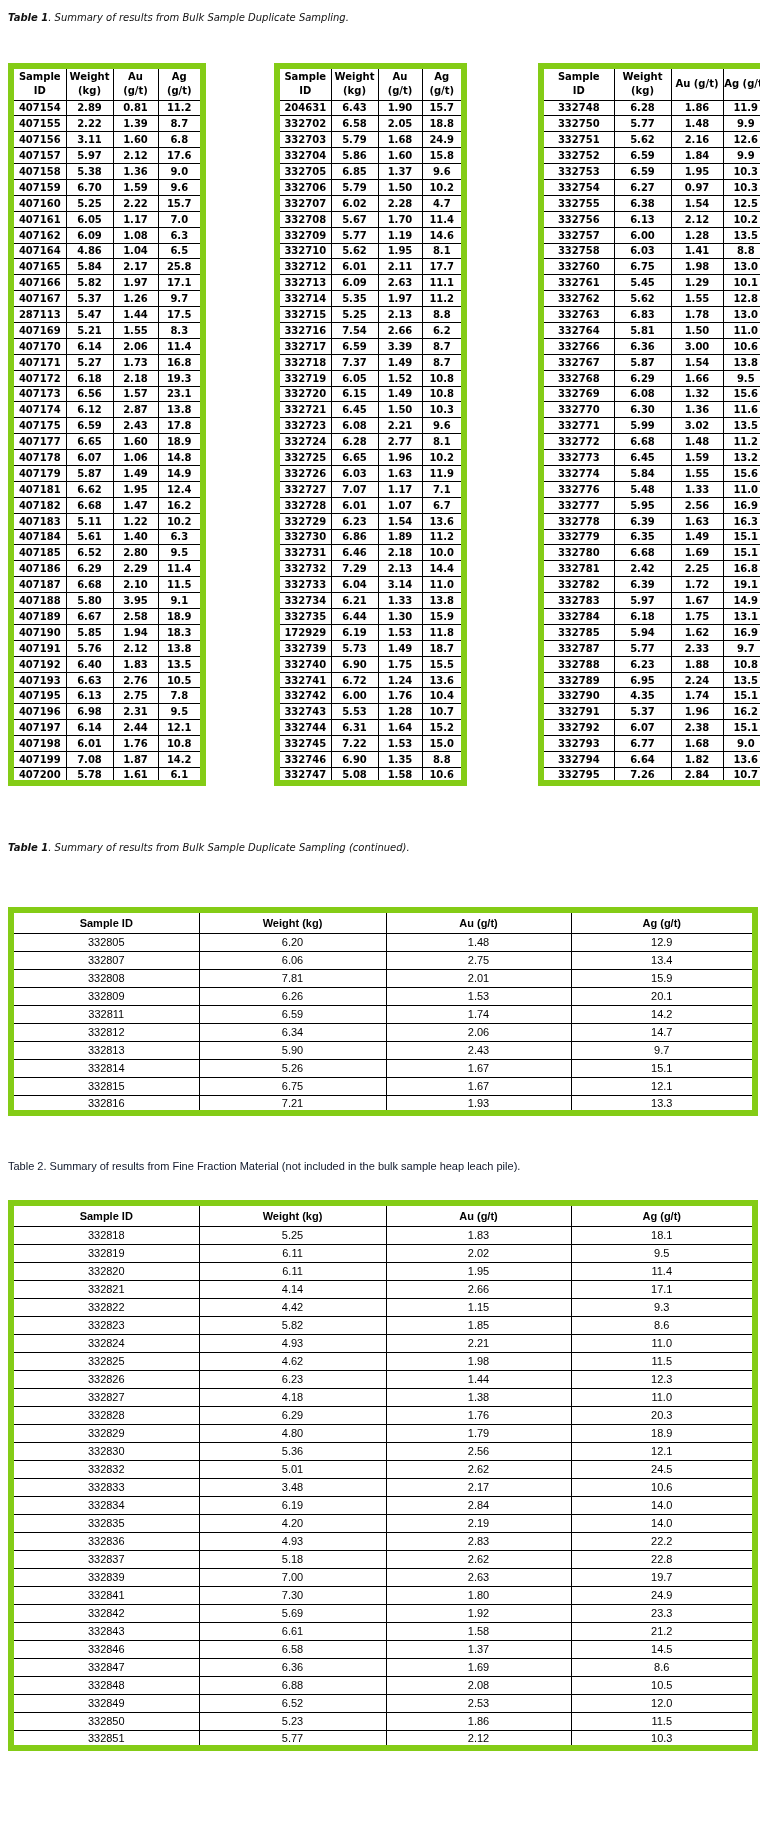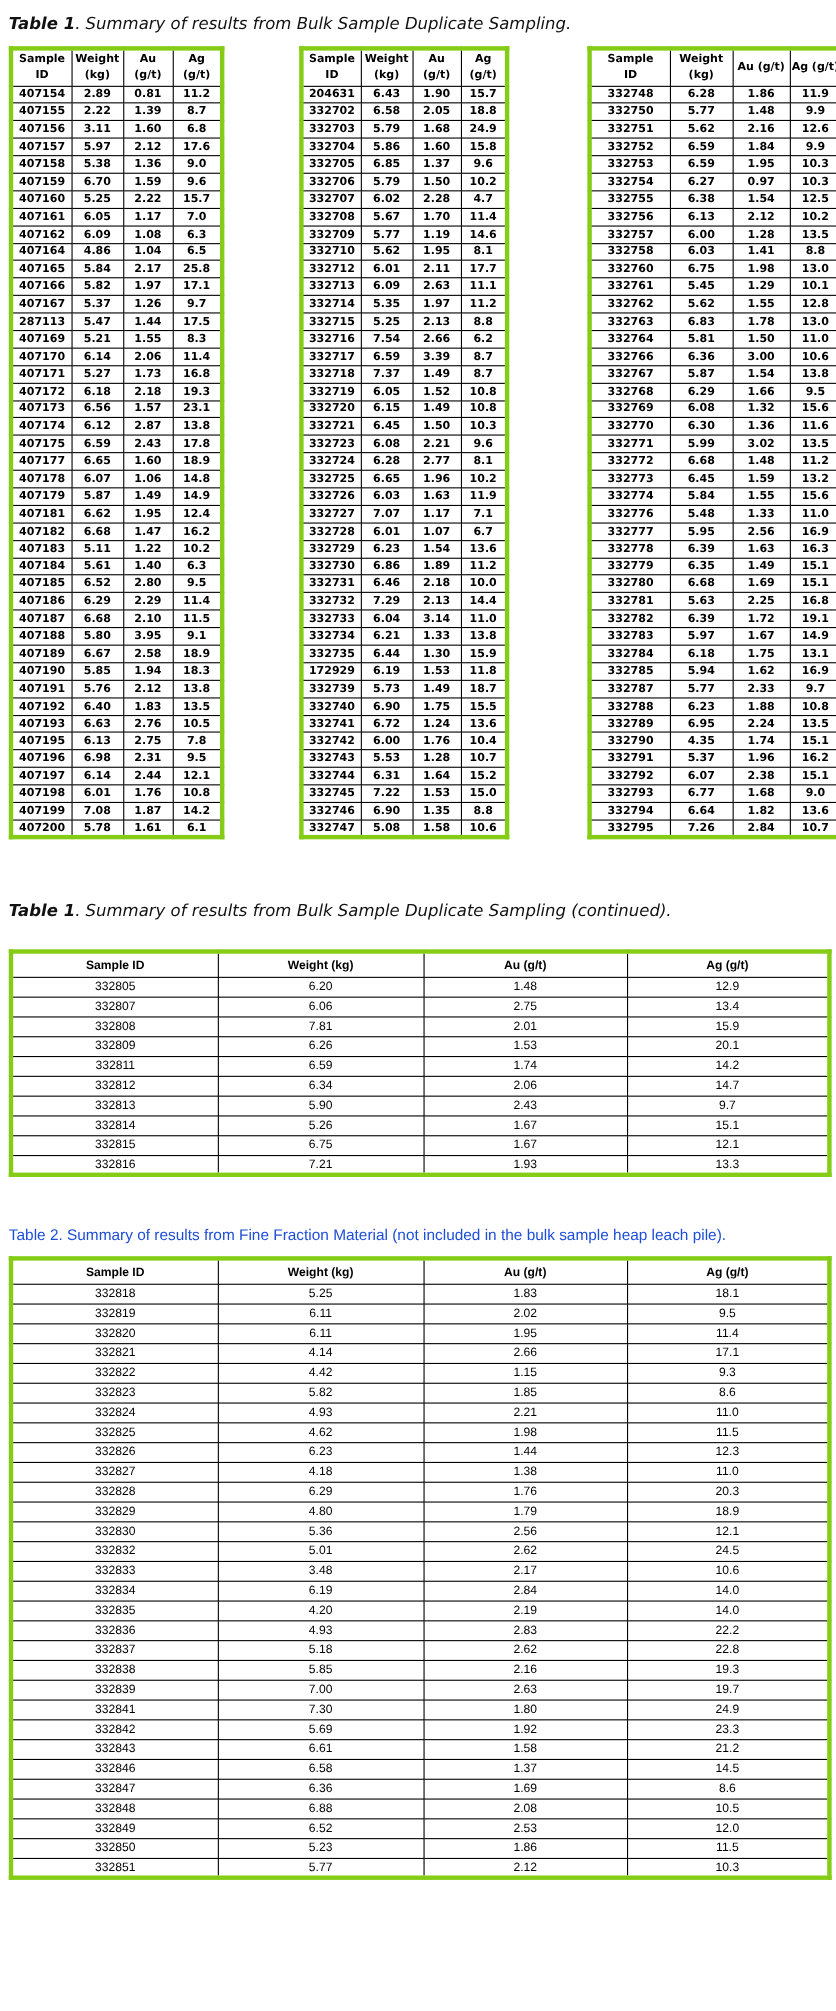--- a/index.html
+++ b/index.html
@@ -9,37 +9,38 @@
     width: 760px;
   }
   body {
     font-family: "DejaVu Sans", sans-serif;
     padding: 8px 0 6px 8px;
     min-height: 1828px;
   }
   .title1 {
     font-family: "DejaVu Sans", sans-serif;
     font-style: italic;
-    font-size: 15px;
+    font-size: 10px;
     margin: 4px 0 12px 0;
     color: #111;
   }
   .title1 .tbold { font-weight: bold; }
   .title2 {
     font-family: "Liberation Sans", sans-serif;
-    font-size: 14px;
+    font-size: 11px;
     margin: 0 4px 12px 0;
-    color: #1d4ed8;
+    color: #0f172a;
   }
   
   .triple { display: flex; align-items: flex-start; }
   table.grid {
     border-collapse: collapse;
     table-layout: fixed;
-    border: 4px solid #84cc16;
+    border: 6px solid #84cc16;
+    margin-top: 28px;
   }
   table.grid th, table.grid td {
     border: 1px solid #000;
     text-align: center;
     vertical-align: middle;
     padding: 0;
     overflow: hidden;
   }
   table.top { font-size: 10px; font-weight: bold; }
   table.top th { white-space: pre-line; line-height: 1.45; height: 34px; font-size: 10px; }
@@ -810,21 +811,21 @@
           <td>15.1</td>
         </tr>
         <tr>
           <td>332780</td>
           <td>6.68</td>
           <td>1.69</td>
           <td>15.1</td>
         </tr>
         <tr>
           <td>332781</td>
-          <td>5.63</td>
+          <td>2.42</td>
           <td>2.25</td>
           <td>16.8</td>
         </tr>
         <tr>
           <td>332782</td>
           <td>6.39</td>
           <td>1.72</td>
           <td>19.1</td>
         </tr>
         <tr>
@@ -1104,26 +1105,20 @@
         <td>2.83</td>
         <td>22.2</td>
       </tr>
       <tr>
         <td>332837</td>
         <td>5.18</td>
         <td>2.62</td>
         <td>22.8</td>
       </tr>
       <tr>
-        <td>332838</td>
-        <td>5.85</td>
-        <td>2.16</td>
-        <td>19.3</td>
-      </tr>
-      <tr>
         <td>332839</td>
         <td>7.00</td>
         <td>2.63</td>
         <td>19.7</td>
       </tr>
       <tr>
         <td>332841</td>
         <td>7.30</td>
         <td>1.80</td>
         <td>24.9</td>

